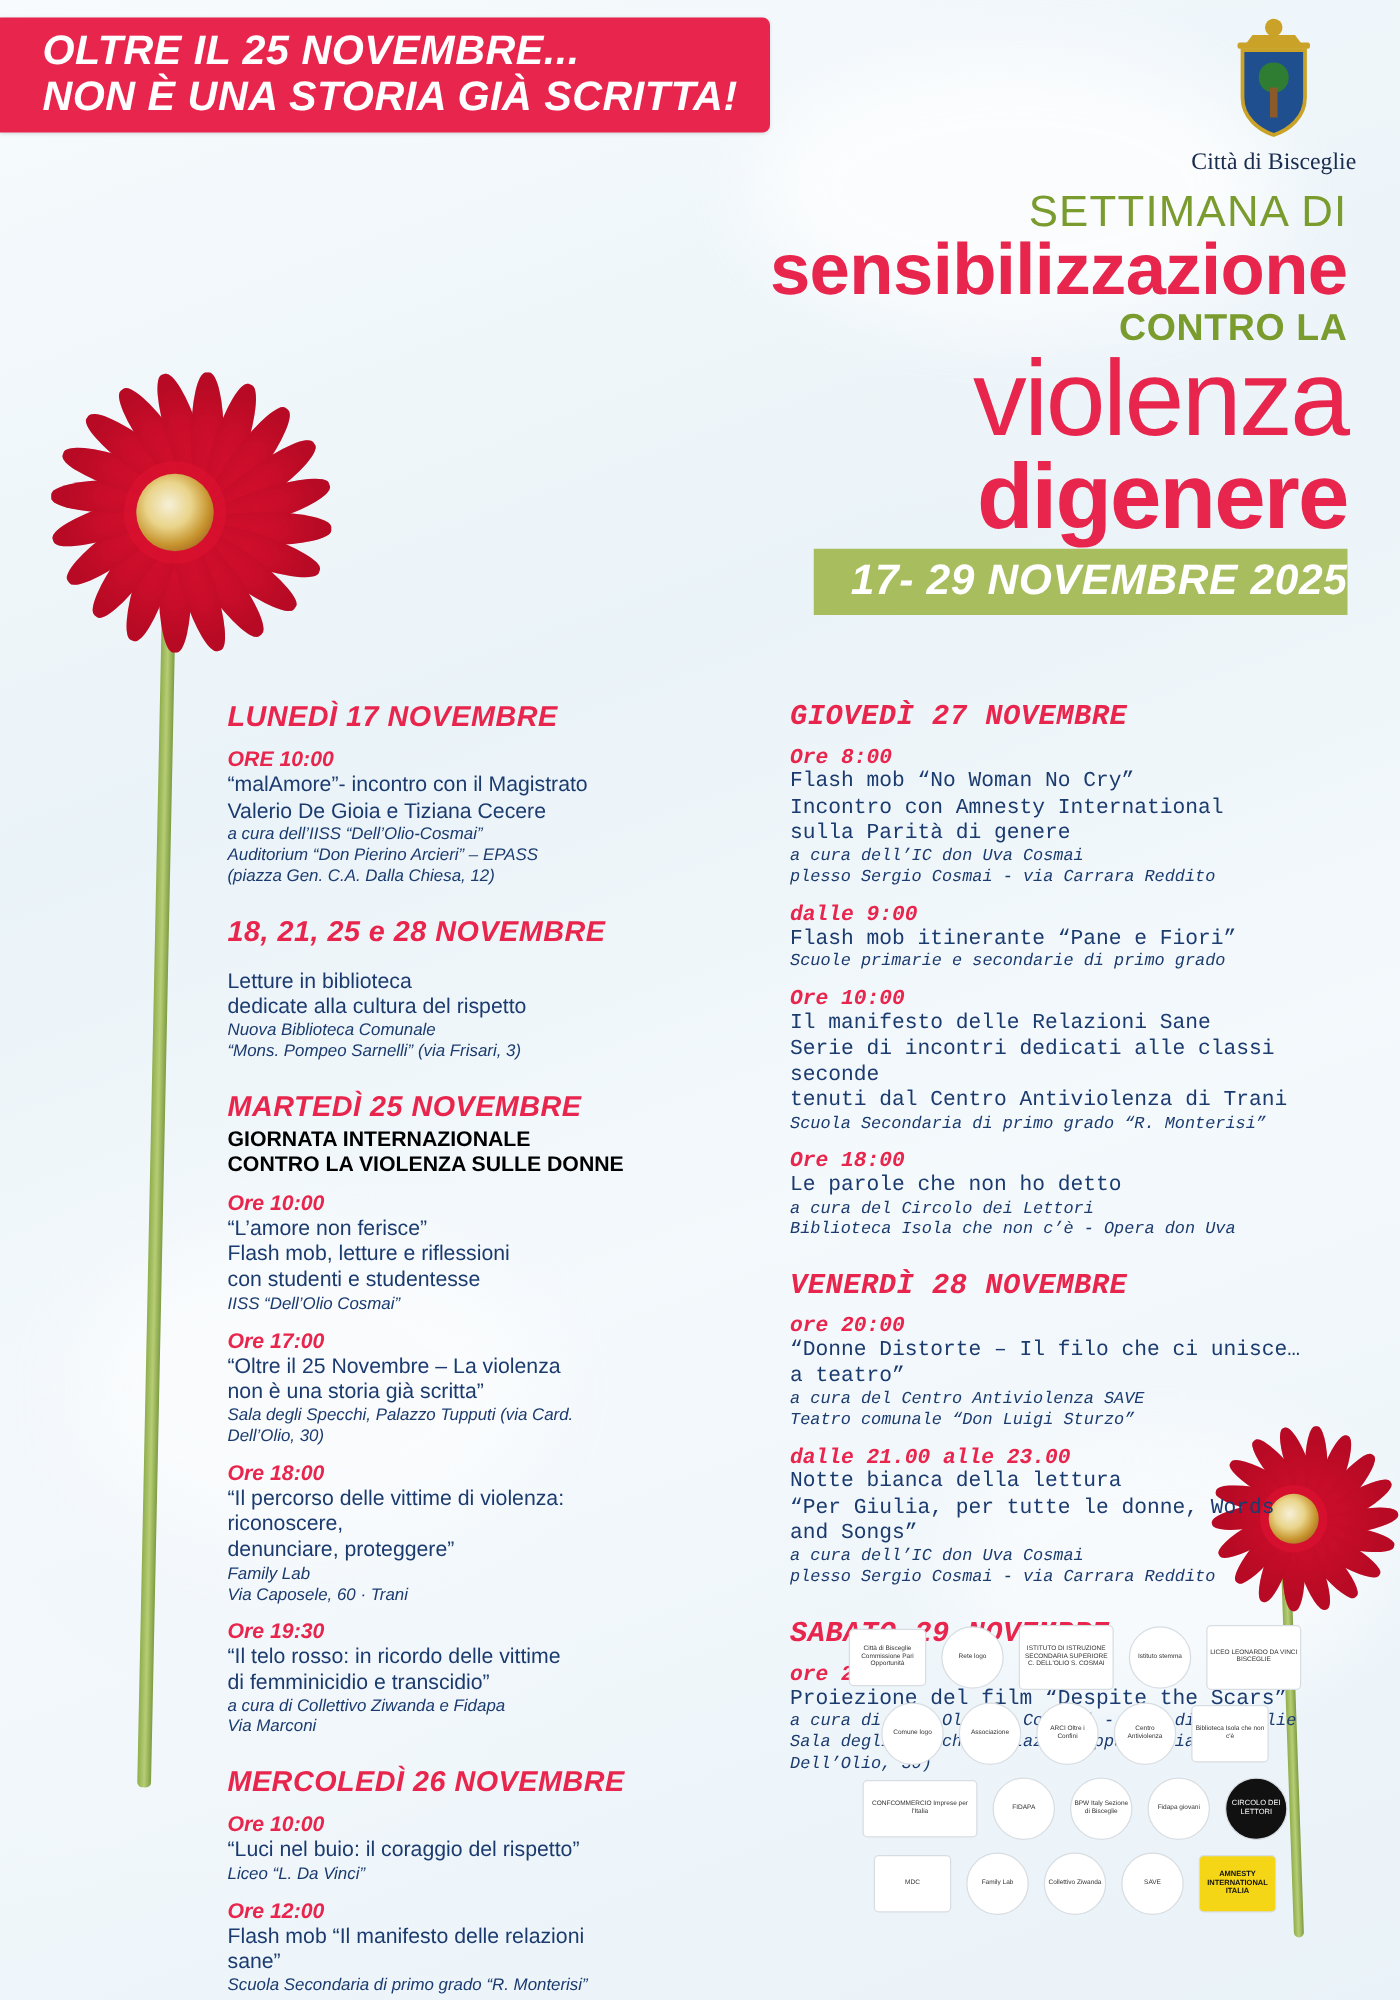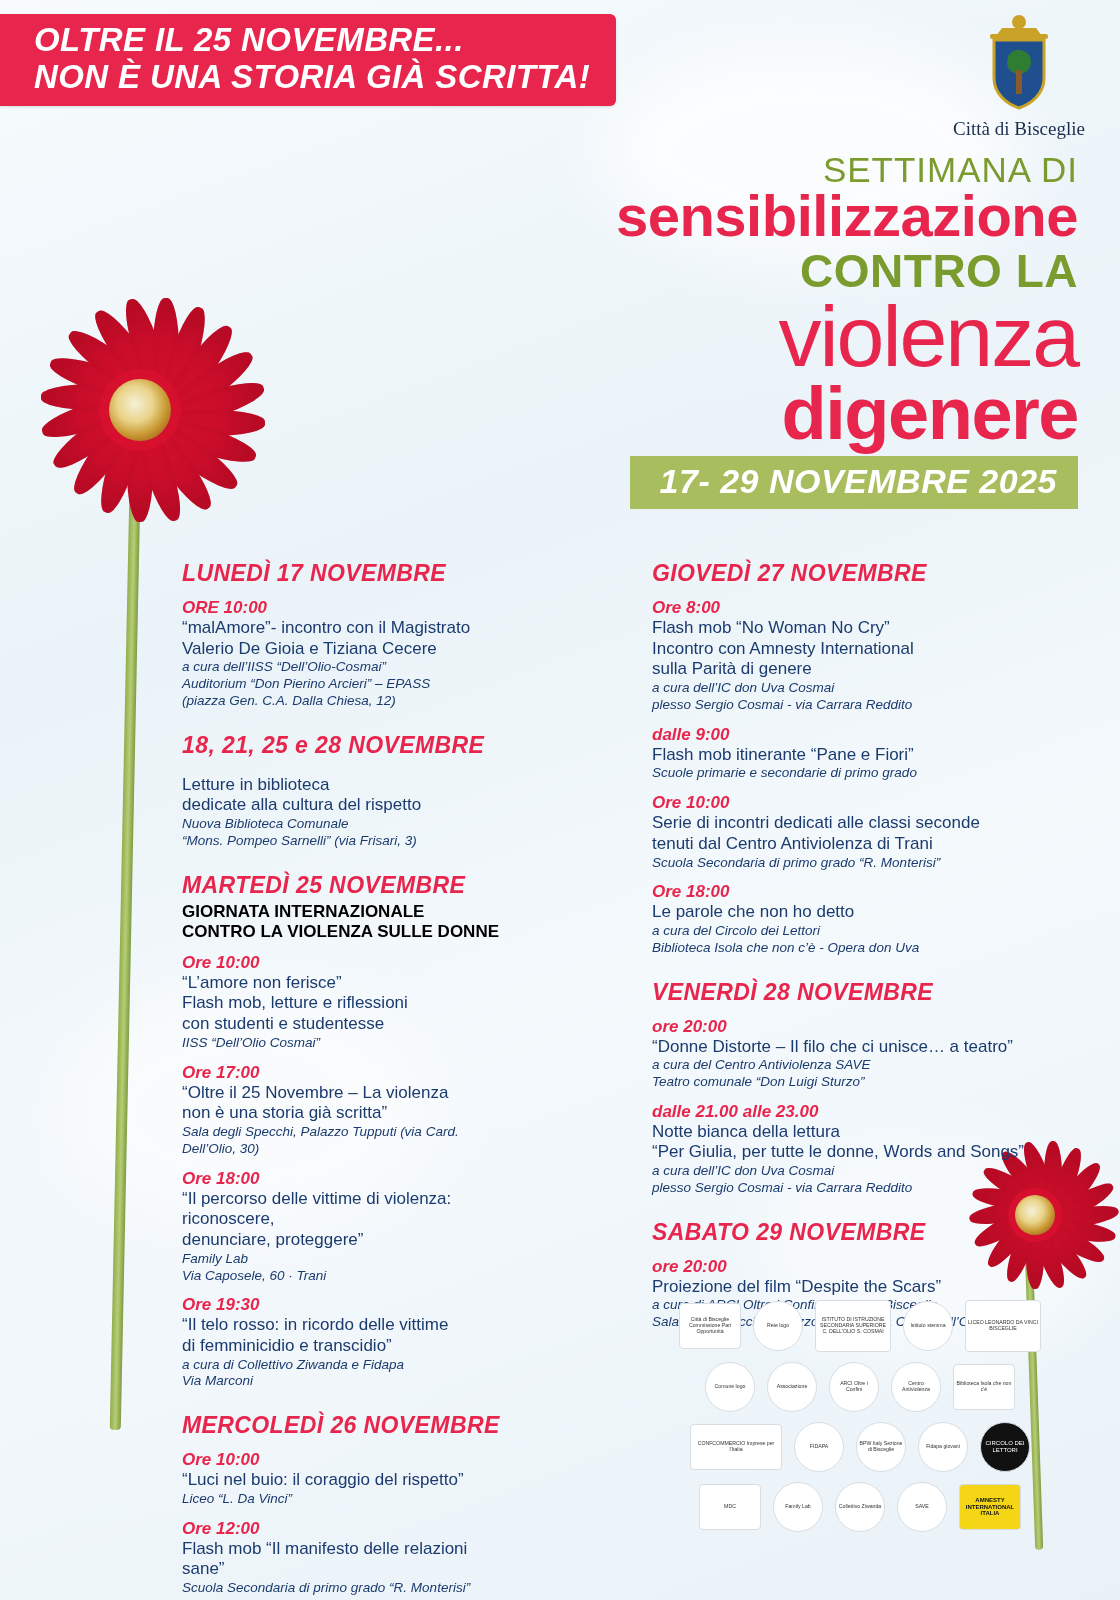--- a/index.html
+++ b/index.html
@@ -22,25 +22,25 @@
   .banner .l2{font-size:33px;}
 
   
   .crest{position:absolute;right:26px;top:14px;width:150px;text-align:center;}
   .crest-label{font-family:"Liberation Serif", serif;font-size:19px;color:#1b2d4f;margin-top:4px;}
 
   
   .title-block{position:absolute;right:42px;top:152px;width:680px;text-align:right;}
   .t1{font-size:35px;font-weight:normal;color:#7a9b2e;letter-spacing:1px;line-height:1.05;}
   .t2{font-size:58px;font-weight:bold;color:#e8254c;letter-spacing:-.5px;line-height:1;margin-top:-2px;}
-  .t3{font-size:46px;font-weight:bold;color:#7a9b2e;letter-spacing:.5px;line-height:1.05;margin-top:2px;}
+  .t3{font-size:30px;font-weight:bold;color:#7a9b2e;letter-spacing:.5px;line-height:1.05;margin-top:2px;}
   .t4{font-size:86px;font-weight:normal;color:#e8254c;line-height:.96;letter-spacing:-2px;}
   .t5{font-size:74px;font-weight:bold;color:#e8254c;line-height:.98;letter-spacing:-1.5px;}
   .t5 .thin{font-weight:bold;}
-  .daterow{margin-top:6px;background:#a8bd5e;display:inline-block;padding:6px 21px 8px 30px;}
+  .daterow{margin-top:6px;background:#a8bd5e;display:inline-block;padding:6px 0 8px 30px;}
   .daterow span{color:#fff;font-size:34px;font-weight:bold;font-style:italic;letter-spacing:.5px;}
 
   
   .flower-wrap{position:absolute;left:-10px;top:150px;width:310px;height:1280px;}
   .stem{position:absolute;left:130px;top:300px;width:11px;height:980px;
         background:linear-gradient(to right,#8fae4e,#b7cd74,#7d9c42);border-radius:4px;transform:rotate(1.2deg);}
   .petal{position:absolute;left:50%;top:50%;width:26px;height:112px;background:#d8102f;
          border-radius:50% 50% 45% 45%;transform-origin:50% 0%;
          box-shadow:inset 0 -22px 24px rgba(120,0,18,.35);}
   .disc{position:absolute;left:50%;top:50%;width:62px;height:62px;margin:-31px 0 0 -31px;border-radius:50%;
@@ -51,21 +51,21 @@
   
   .flower2{position:absolute;left:1035px;top:1215px;width:0;height:0;}
   .flower2 .petal{width:18px;height:74px;}
   .flower2 .disc{width:40px;height:40px;margin:-20px 0 0 -20px;box-shadow:0 0 0 7px rgba(216,16,47,.85);}
   .stem2{position:absolute;left:1030px;top:1250px;width:8px;height:300px;
          background:linear-gradient(to right,#8fae4e,#b7cd74,#7d9c42);border-radius:4px;transform:rotate(-2deg);}
 
   
   .col{position:absolute;top:560px;}
   .col-left{left:182px;width:330px;}
-  .col-right{left:652px;width:420px;}
+  .col-right{left:632px;width:420px;font-family:Liberation Mono, monospace;}
 
   .day{font-size:23px;font-weight:bold;font-style:italic;color:#e8254c;letter-spacing:.4px;margin:0 0 3px;}
   .sub{font-size:17px;font-weight:bold;color:#000000;line-height:1.18;}
   .hour{font-size:17px;font-weight:bold;font-style:italic;color:#e8254c;margin-top:11px;}
   .ln{font-size:17px;color:#1b3b6f;line-height:1.22;}
   .it{font-size:13.5px;font-style:italic;color:#1b3b6f;line-height:1.24;}
   .gap{height:22px;}
   .gap-sm{height:13px;}
 
   
@@ -220,20 +220,21 @@
     <div class="hour">Ore 8:00</div>
     <div class="ln">Flash mob “No Woman No Cry”</div>
     <div class="ln">Incontro con Amnesty International</div>
     <div class="ln">sulla Parità di genere</div>
     <div class="it">a cura dell’IC don Uva Cosmai</div>
     <div class="it">plesso Sergio Cosmai - via Carrara Reddito</div>
     <div class="hour">dalle 9:00</div>
     <div class="ln">Flash mob itinerante “Pane e Fiori”</div>
     <div class="it">Scuole primarie e secondarie di primo grado</div>
     <div class="hour">Ore 10:00</div>
+    <div class="ln">Il manifesto delle Relazioni Sane</div>
     <div class="ln">Serie di incontri dedicati alle classi seconde</div>
     <div class="ln">tenuti dal Centro Antiviolenza di Trani</div>
     <div class="it">Scuola Secondaria di primo grado “R. Monterisi”</div>
     <div class="hour">Ore 18:00</div>
     <div class="ln">Le parole che non ho detto</div>
     <div class="it">a cura del Circolo dei Lettori</div>
     <div class="it">Biblioteca Isola che non c’è - Opera don Uva</div>
     <div class="gap"></div>
     <div class="day">VENERDÌ 28 NOVEMBRE</div>
     <div class="hour">ore 20:00</div>

